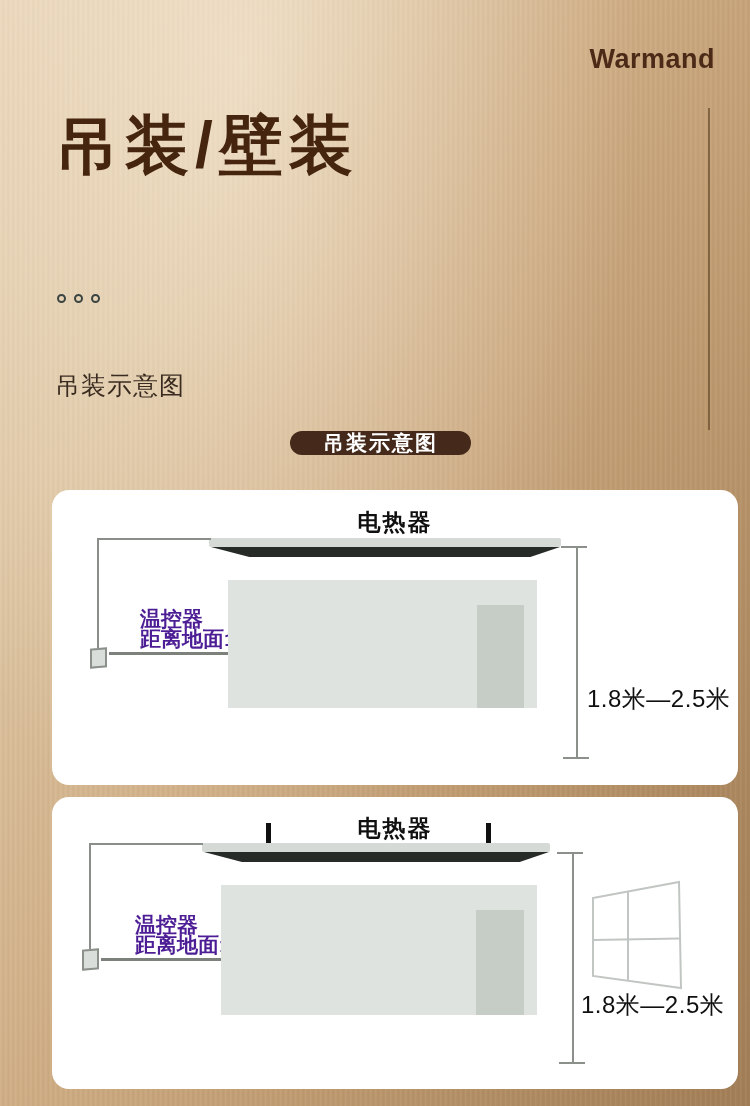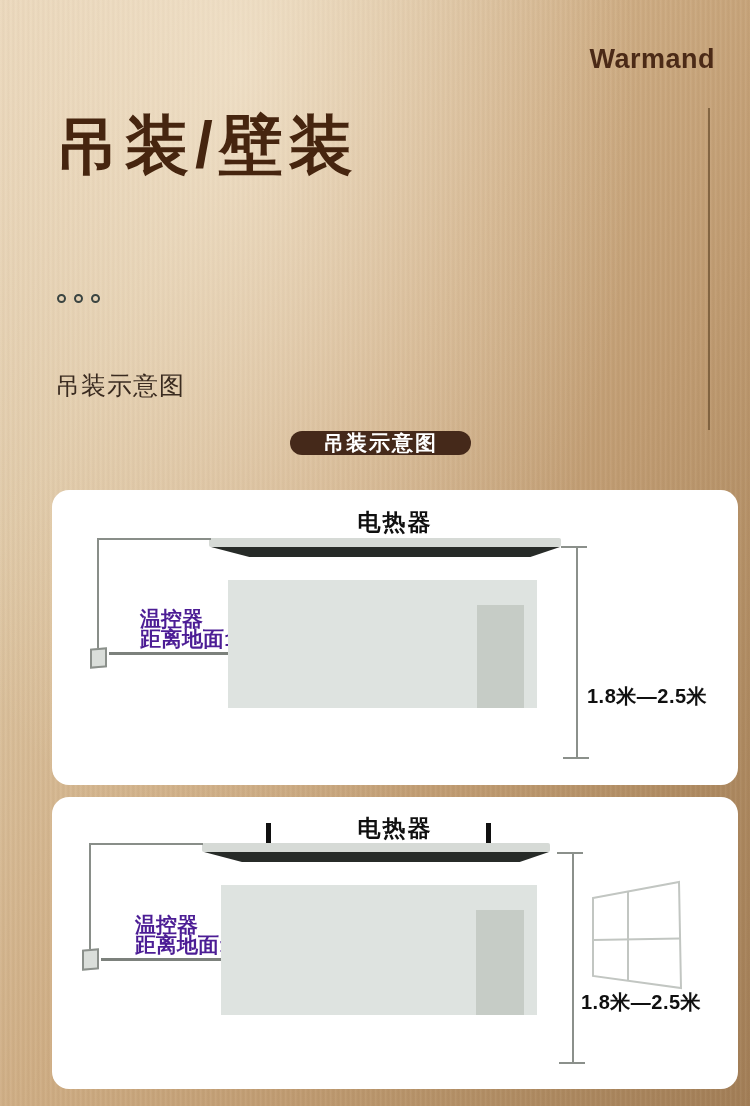--- a/index.html
+++ b/index.html
@@ -31,21 +31,21 @@
   .heater-title{left:0;right:0;text-align:center;font-size:23px;font-weight:900;color:#101010;letter-spacing:2px;}
   .strip{background:#d6dad6;border-radius:2px;height:9px;}
   .panel-dark{background:#272b28;height:10px;clip-path:polygon(0% 0%,100% 0%,91.5% 100%,11% 100%);}
   .wire{background:#898e89;}
   .thermo{background:#dadeda;border:2px solid #8b908b;transform:skewY(-5deg);}
   .t-label{font-size:21px;font-weight:700;color:#4c1d95;line-height:20px;white-space:nowrap;font-family:Liberation Mono, monospace;}
   .t-underline{height:3px;background:#7c817c;}
   .room{background:#dee3e0;}
   .room-inner{background:#c6ccc6;}
   .dim{background:#8b908b;}
-  .range{font-size:20px;font-weight:700;color:#101010;white-space:nowrap;letter-spacing:.5px;}
+  .range{font-size:24px;font-weight:400;color:#101010;white-space:nowrap;letter-spacing:.5px;}
   .post{width:5px;background:#101010;}
   svg.window{overflow:visible;}
 </style>
 </head>
 <body>
 
 <div class="decor-line"></div>
 
 <div class="logo">
   <div class="en">Warmand</div>

